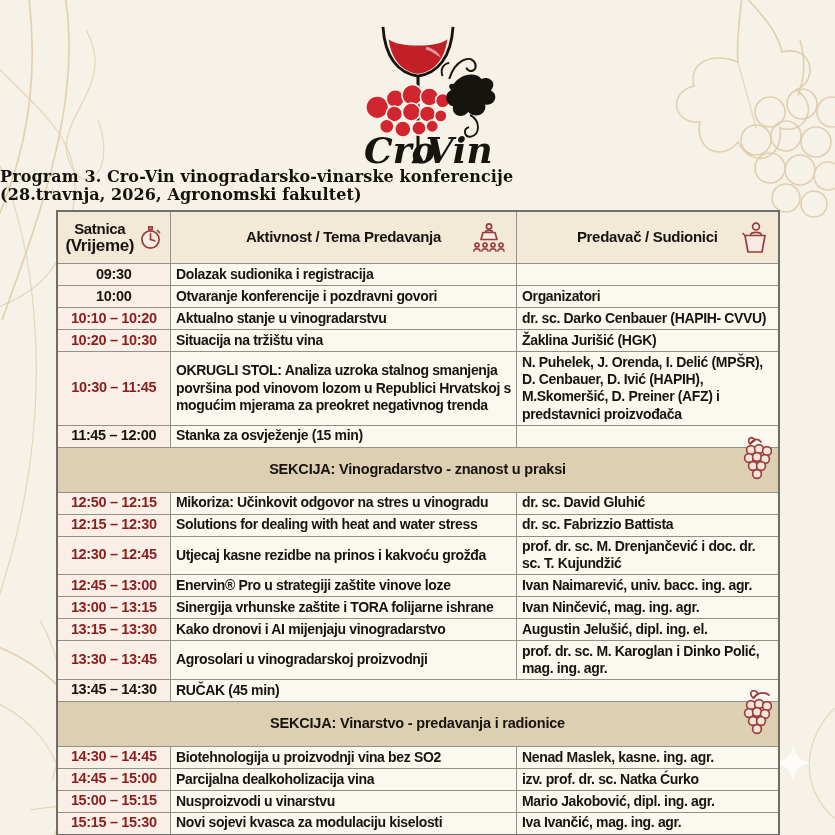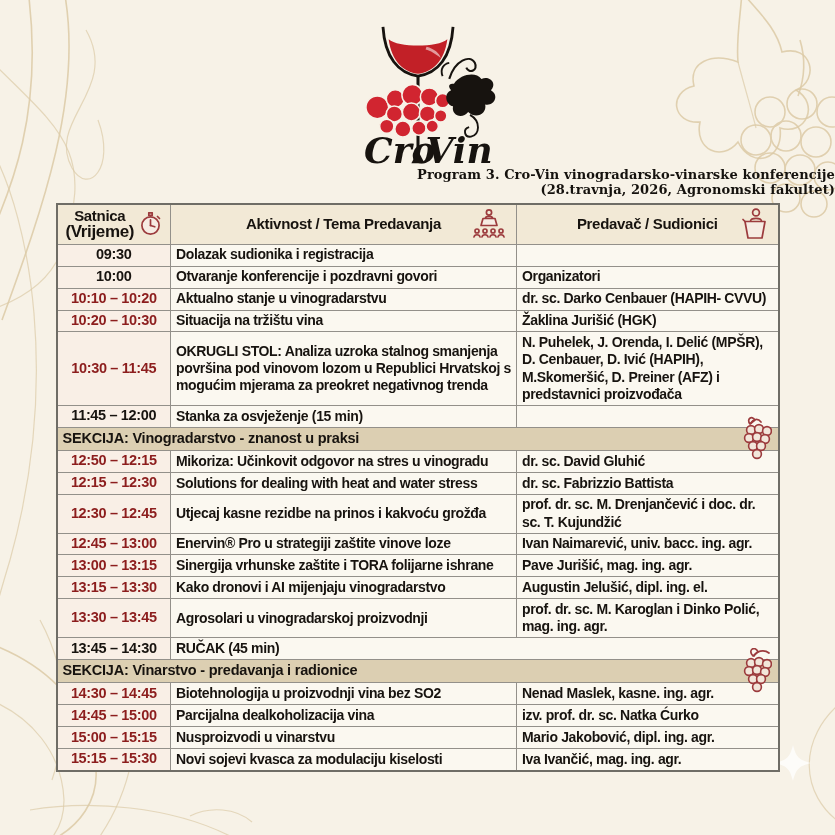--- a/index.html
+++ b/index.html
@@ -11,45 +11,45 @@
   html,body{margin:0;padding:0;}
   body{
     width:835px;height:835px;position:relative;overflow:hidden;
     background:#f7f2e7;font-family:"Liberation Sans",sans-serif;color:var(--ink);
   }
   .decor-layer{position:absolute;left:0;top:0;z-index:0;pointer-events:none;}
   .content{position:relative;z-index:1;}
   .brand{text-align:center;padding-top:24px;}
   .logo-svg{display:block;margin:0 auto;}
   .title{
-    font-family:"DejaVu Serif",serif;font-weight:700;font-size:13px;line-height:1.12;
-    text-align:right;color:#15120e;letter-spacing:.1px;margin-top:2px;
+    font-family:"DejaVu Serif",serif;font-weight:700;font-size:16px;line-height:1.12;
+    text-align:left;color:#15120e;letter-spacing:.1px;margin-top:2px;
   }
   table.schedule{
     width:722px;margin:6px auto 0;border-collapse:collapse;table-layout:fixed;
     border:2px solid var(--outer);background:var(--cell-bg);
   }
   .schedule td,.schedule th{
     border:1px solid var(--border);padding:1.5px 5px;vertical-align:middle;
     font-weight:700;font-size:14px;line-height:1.24;letter-spacing:-.35px;
   }
   col.c-time{width:114px;} col.c-act{width:346px;} col.c-spk{width:262px;}
-  tr.head-row th{background:var(--header-bg);height:40px;text-align:center;padding:2px 8px;}
+  tr.head-row th{background:var(--header-bg);height:53px;text-align:center;padding:2px 8px;}
   .head-flex{display:flex;align-items:center;justify-content:center;gap:5px;position:relative;}
   .head-label{font-size:15px;letter-spacing:-.3px;}
   .head-stack{display:flex;flex-direction:column;line-height:1.02;}
   .head-stack .sub{font-size:17px;}
   .head-icon{flex:0 0 auto;}
   .head-icon-abs{position:absolute;right:2px;top:50%;transform:translateY(-50%);}
   td.time-cell{background:var(--timecell-bg);text-align:center;font-size:14.5px;white-space:nowrap;}
   td.time-cell.emph{color:var(--time-red);margin-top:33px;}
   td.act-cell,td.spk-cell{background:var(--cell-bg);text-align:left;}
   tr.section-row td{
-    background:var(--section-bg);text-align:left;font-size:14.5px;letter-spacing:-.2px;
-    position:relative;padding:2px 5px;margin-top:8px;
+    background:var(--section-bg);text-align:center;font-size:14.5px;letter-spacing:-.2px;
+    position:relative;padding:13px 5px;margin-top:8px;
   }
   .grape-float{position:absolute;right:6px;top:-12px;width:30px;height:47px;z-index:4;}
   .icon-stroke{stroke:var(--icon);fill:none;stroke-width:1.7;stroke-linecap:round;stroke-linejoin:round;}
   .icon-fill-lite{fill:#f6ece3;}
   .grape-dot{fill:#f2e6da;stroke:var(--icon);stroke-width:1.6;}
   .ink-stroke{stroke:#17130f;fill:none;}
   .wine-fill{fill:var(--wine-red);}
   .grape-fill{fill:var(--grape-red);stroke:#f7f2e7;stroke-width:1.6;}
   .leaf-fill{fill:#17130f;}
   .logo-script{font-family:"DejaVu Serif",serif;font-style:italic;font-weight:700;fill:#17130f;}
@@ -285,21 +285,21 @@
           <td class="spk-cell">prof. dr. sc. M. Drenjančević i doc. dr. sc. T. Kujundžić</td>
         </tr>
         <tr>
           <td class="time-cell emph">12:45 – 13:00</td>
           <td class="act-cell">Enervin® Pro u strategiji zaštite vinove loze</td>
           <td class="spk-cell">Ivan Naimarević, univ. bacc. ing. agr.</td>
         </tr>
         <tr>
           <td class="time-cell emph">13:00 – 13:15</td>
           <td class="act-cell">Sinergija vrhunske zaštite i TORA folijarne ishrane</td>
-          <td class="spk-cell">Pave Jurišić, mag. ing. agr.</td>
+          <td class="spk-cell">Ivan Ninčević, mag. ing. agr.</td>
         </tr>
         <tr>
           <td class="time-cell emph">13:15 – 13:30</td>
           <td class="act-cell">Kako dronovi i AI mijenjaju vinogradarstvo</td>
           <td class="spk-cell">Augustin Jelušić, dipl. ing. el.</td>
         </tr>
         <tr>
           <td class="time-cell emph">13:30 – 13:45</td>
           <td class="act-cell">Agrosolari u vinogradarskoj proizvodnji</td>
           <td class="spk-cell">prof. dr. sc. M. Karoglan i Dinko Polić, mag. ing. agr.</td>

